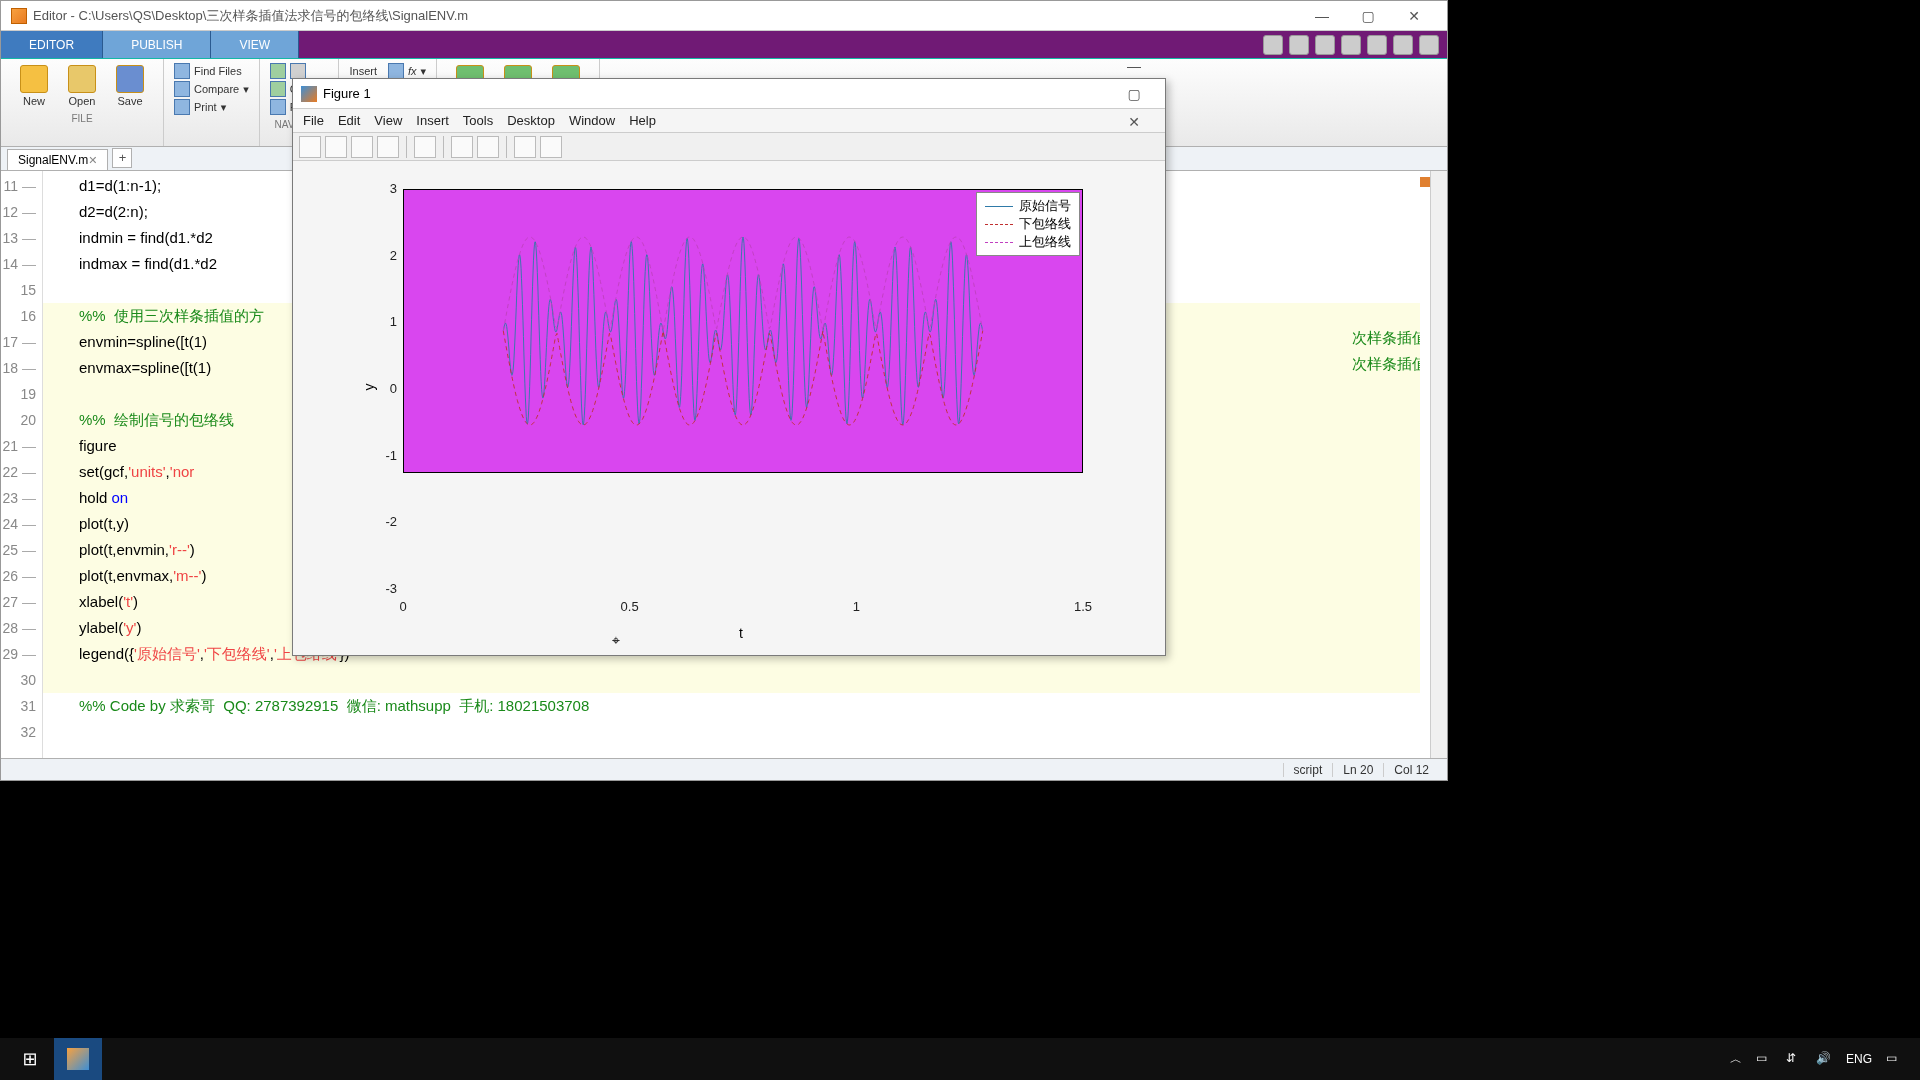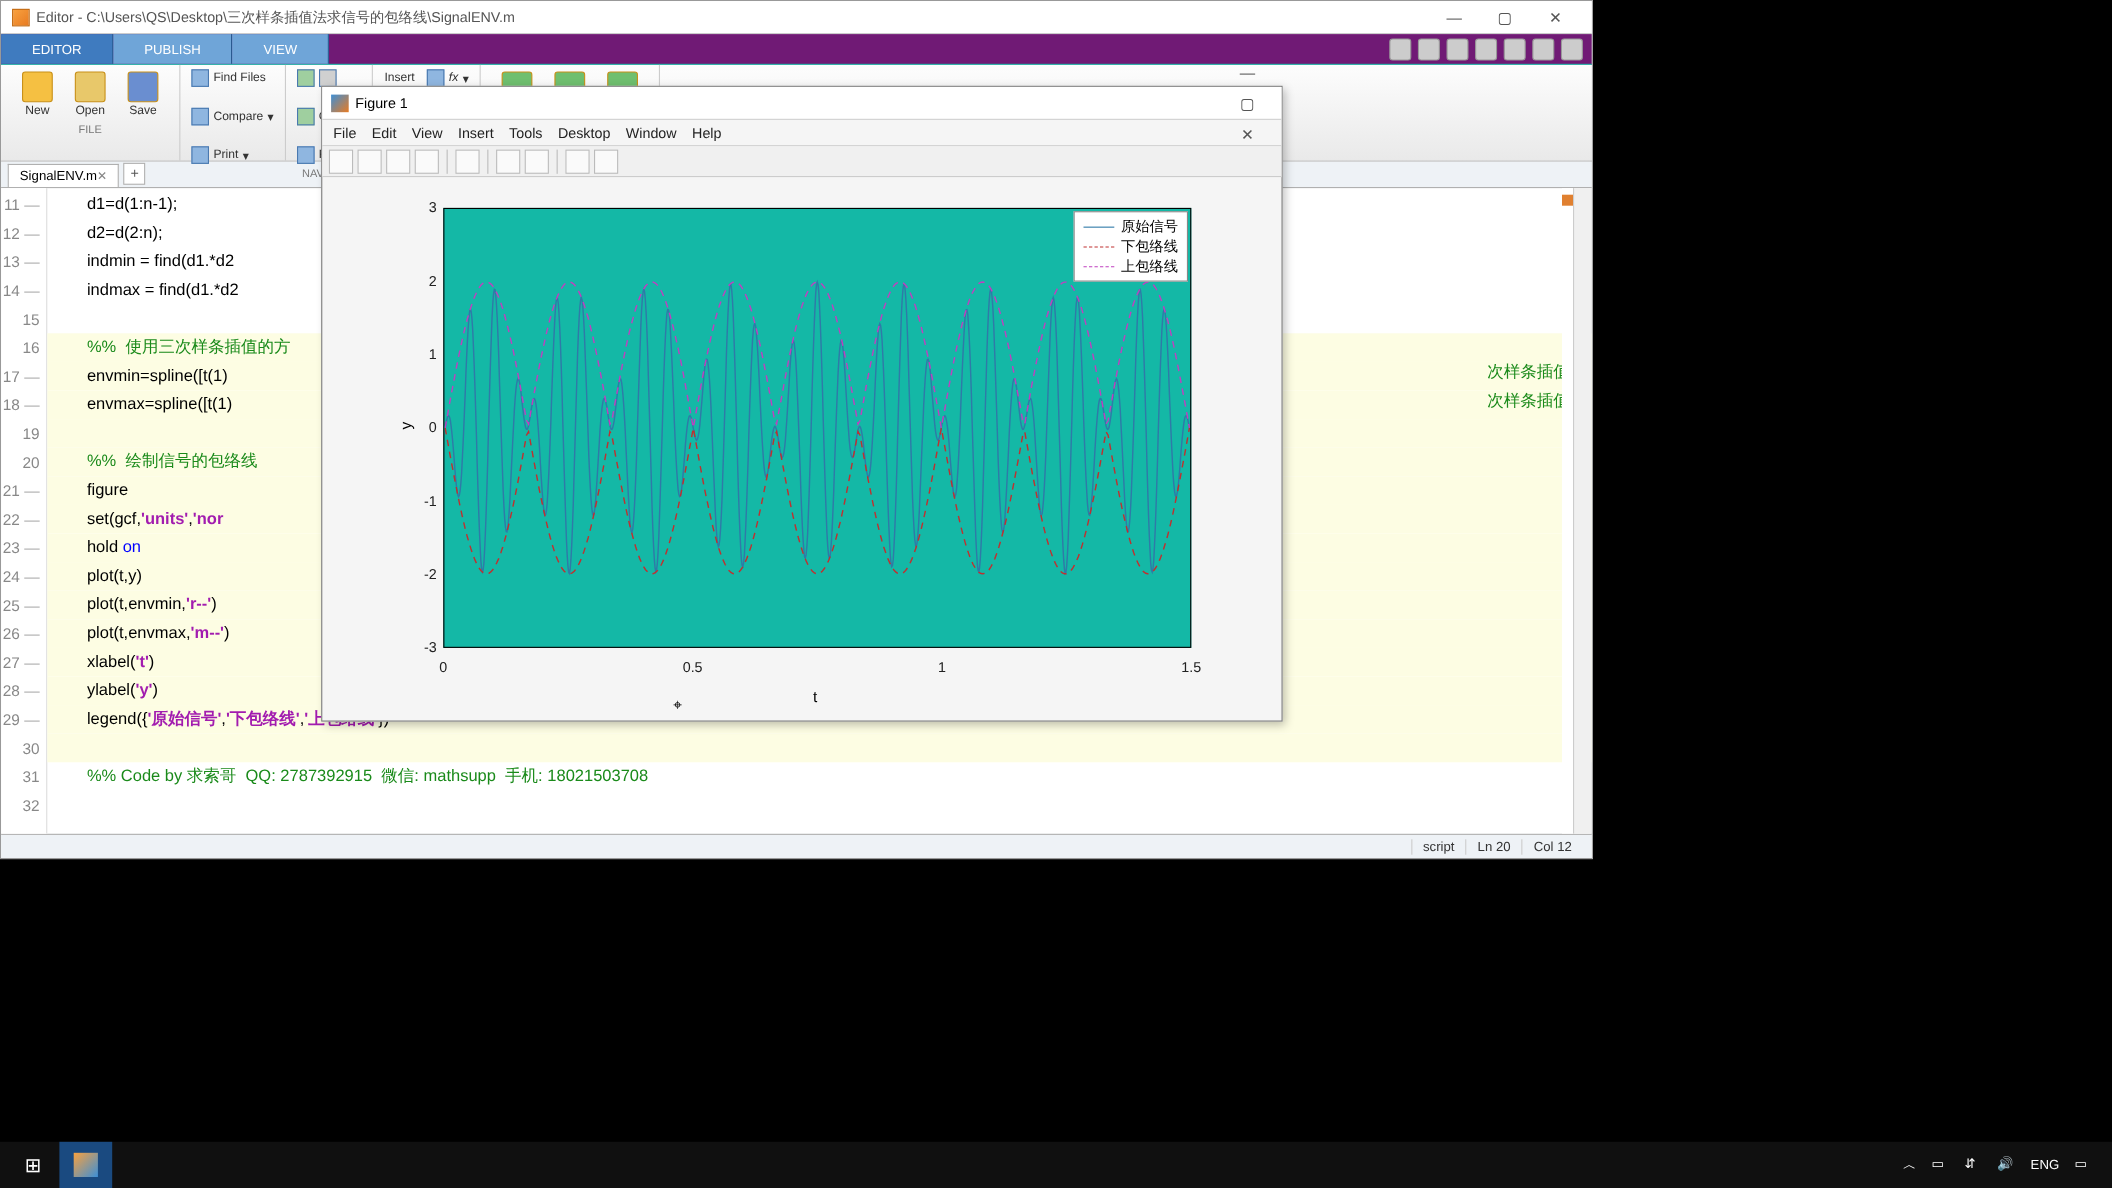--- a/index.html
+++ b/index.html
@@ -16,61 +16,61 @@
 .ribbon-tab { padding: 0 28px; line-height:28px; font-size:12px; color:#fff; background:#3f7bbf; border-right:1px solid #2a5a90;}
 .ribbon-tab.inactive { background:#6fa5d8; }
 .ribbon-right { margin-left:auto; display:flex; align-items:center; gap:6px; padding-right:8px;}
 .ricon { width:20px; height:20px; background:#ccc; border:1px solid #999; border-radius:3px;}
 
 .toolstrip { height: 88px; background: linear-gradient(#fdfdfd,#e9e9e9); border-bottom:1px solid #b0b0b0; display:flex; }
 .ts-group { display:flex; flex-direction:column; align-items:center; border-right:1px solid #ccc; padding:2px 6px;}
 .ts-big { display:flex; gap:6px; padding:4px 6px;}
 .ts-bbtn { width:42px; display:flex; flex-direction:column; align-items:center; gap:2px; font-size:11px; color:#333;}
 .ts-bbtn .bicon { width:28px; height:28px; background:#f5c042; border:1px solid #c89018; border-radius:3px;}
-.ts-small { display:flex; flex-direction:column; gap:19px; padding:2px 4px; font-size:11px; color:#333;}
+.ts-small { display:flex; flex-direction:column; gap:2px; padding:2px 4px; font-size:11px; color:#333;}
 .ts-small .srow { display:flex; align-items:center; gap:4px;}
 .sicon { width:16px; height:16px; background:#8fb6e0; border:1px solid #4a79b0;}
 .ts-label { font-size:10px; color:#777; text-align:center; padding-top:2px;}
 
 .doc-tabs { height:24px; background:#eef2f6; border-bottom:1px solid #b0b0b0; display:flex; align-items:flex-end; padding-left:6px;}
 .doc-tab { background:#fff; border:1px solid #b0b0b0; border-bottom:none; padding:3px 10px; font-size:12px; display:flex; align-items:center; gap:0;}
 .doc-tab .x { color:#888; font-size:11px;}
 .doc-add { width:20px; height:20px; margin-left:4px; margin-bottom:2px; border:1px solid #b0b0b0; background:#fff; text-align:center; line-height:18px; font-size:13px; color:#555;}
 
 .code-area { position:relative; height: calc(100% - 30px - 28px - 88px - 24px - 22px); overflow:hidden; display:flex;}
 .gutter { width:42px; background:#fff; border-right:1px solid #ddd; text-align:right; font-family:Consolas,monospace; font-size:14px; color:#888; padding-top:2px;}
 .gline { height:26px; line-height:26px; padding-right:6px;}
 .gline.dash::after { content:" —"; color:#aaa;}
 .code { flex:1; font-family:Consolas,"Microsoft YaHei",monospace; font-size:15px; padding-top:2px; position:relative;}
 .cl { height:26px; line-height:26px; padding-left:36px; white-space:pre;}
 .cell { background:#fdfde3;}
 .cmt { color:#1a8a1a;}
 .kw { color:#0000ff;}
-.str { color:#a21caf;font-weight:bold;}
+.str { color:#ef4444;}
 .right-hint { position:absolute; right:20px; color:#1a8a1a; font-size:15px;}
 .rhint1 { top: calc(26px*6 + 2px);}
 .rhint2 { top: calc(26px*7 + 2px);}
 .scrollbar-v { position:absolute; right:0; top:0; width:17px; height:100%; background:#f0f0f0; border-left:1px solid #ccc;}
 .err-strip { position:absolute; right:17px; top:0; width:10px; height:100%; background:#fff;}
 .err-strip .sq { width:10px;height:10px; background:#e08030; margin-top:6px;}
 
 .status-bar { height:22px; background:#eef2f6; border-top:1px solid #b0b0b0; display:flex; align-items:center; font-size:12px; color:#333; padding:0 8px;}
 .status-bar .spacer { flex:1;}
 .status-box { border-left:1px solid #ccc; padding:0 10px;}
 
 
 .figure-window { position:absolute; left:292px; top:78px; width:874px; height:578px; background:#f5f5f5; border:1px solid #7a7a7a; box-shadow:3px 3px 8px rgba(0,0,0,.25);}
 .fig-title { height:30px; display:flex; align-items:center; padding:0 8px; background:#fff; border-bottom:1px solid #ccc; font-size:13px;}
 .fig-title .app-icon { width:16px; height:16px; margin-right:6px; background:linear-gradient(135deg,#3d8fd6,#e87b22);}
 .fig-menu { height:24px; background:#f5f5f5; border-bottom:1px solid #ccc; display:flex; align-items:center; gap:14px; padding:0 10px; font-size:13px; color:#222;}
 .fig-toolbar { height:28px; background:#f0f0f0; border-bottom:1px solid #ccc; display:flex; align-items:center; gap:4px; padding:0 6px;}
 .ftool { width:22px; height:22px; border:1px solid #bbb; background:#fafafa;}
 .ftool.sep { width:1px; border:none; background:#bbb; margin:0 3px;}
 
-.axes-wrap { position:absolute; left:110px; top:110px; width:680px; height:400px; background:#14b8a6; border:1px solid #000;}
+.axes-wrap { position:absolute; left:110px; top:110px; width:680px; height:284px; background:#d946ef; border:1px solid #000;}
 .ylabel { position:absolute; left:72px; top:300px; transform:rotate(-90deg); font-size:14px;}
 .xlabel { position:absolute; left:446px; top:546px; font-size:14px;}
 .ytick { position:absolute; right: calc(100% - 104px); font-size:13px; color:#222; text-align:right; width:30px;}
 .xtick { position:absolute; top:520px; font-size:13px; color:#222; transform:translateX(-50%);}
 .legend { position:absolute; right:2px; top:2px; background:#fff; border:1px solid #888; padding:4px 8px; font-size:13px;}
 .legend .lrow { display:flex; align-items:center; gap:6px; height:18px;}
 .lswatch { width:28px; height:0; border-top:1.5px solid;}
 .lswatch.solid { border-top-style:solid; border-color:#2f7aa8;}
 .lswatch.dashr { border-top-style:dashed; border-color:#c03030;}
 .lswatch.dashm { border-top-style:dashed; border-color:#c040c0;}

